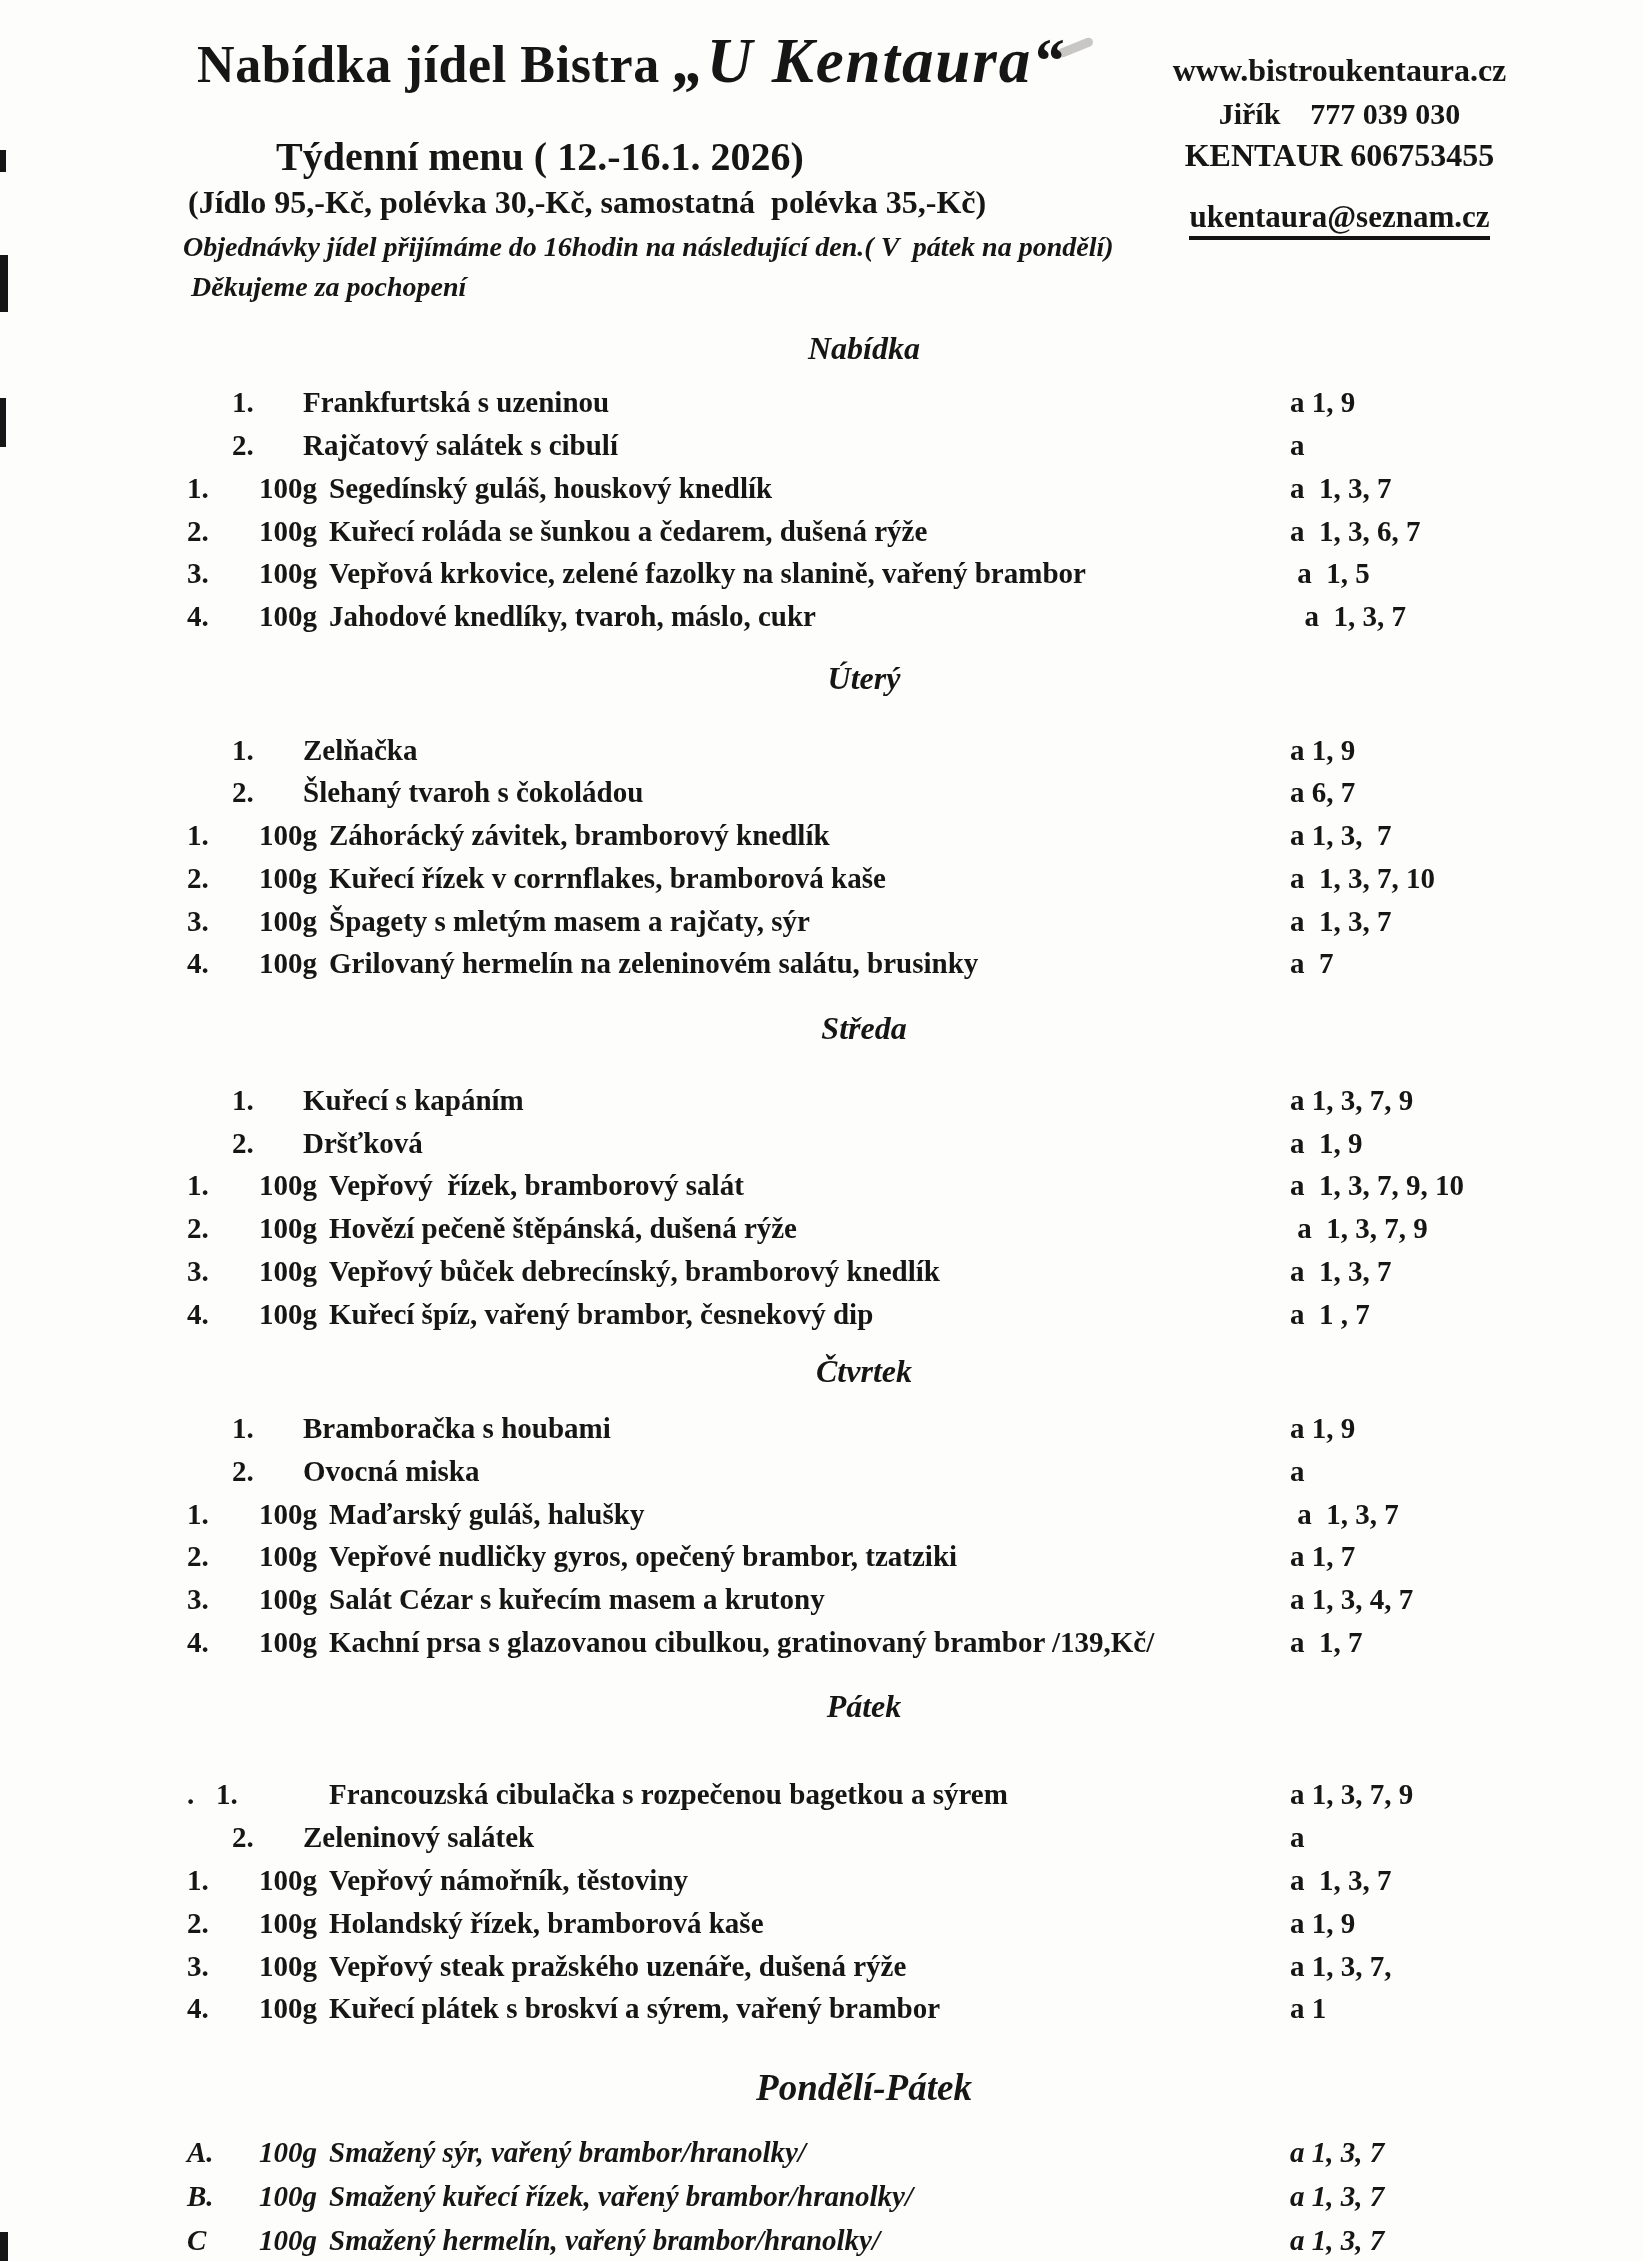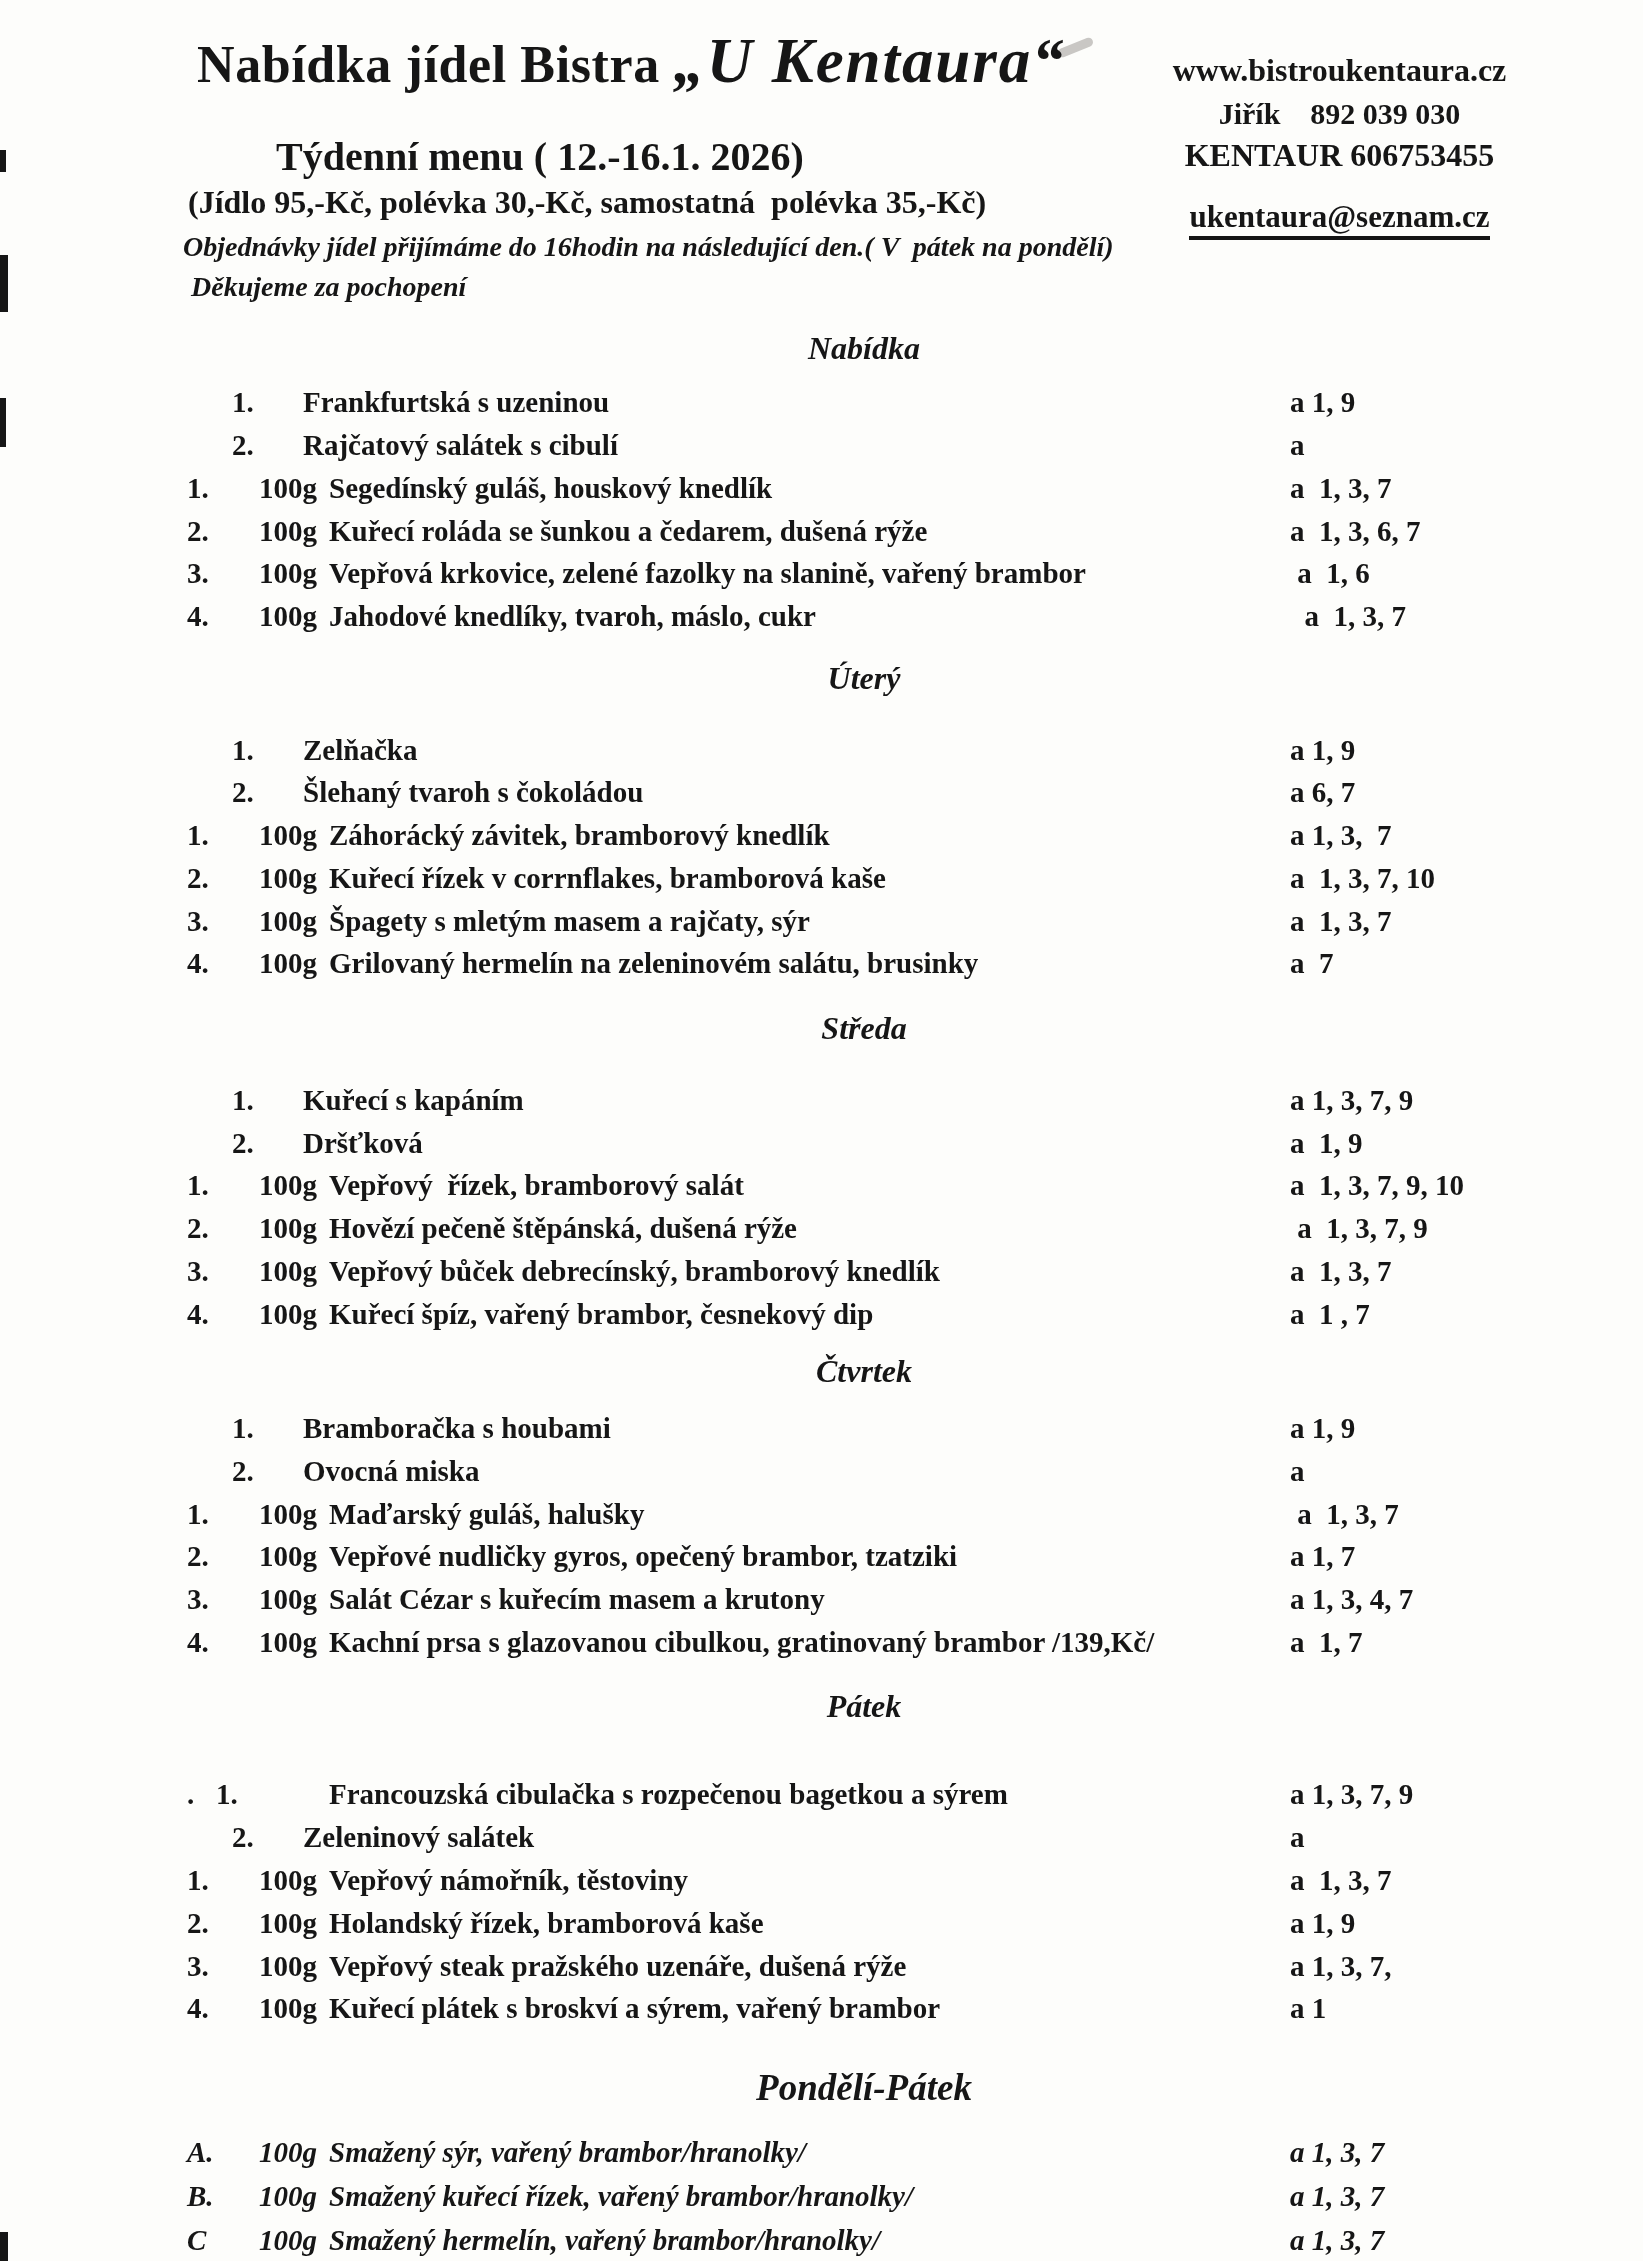--- a/index.html
+++ b/index.html
@@ -64,21 +64,21 @@
     <div class="title">
       <span>Nabídka jídel Bistra</span>
       <span class="quote">„U Kentaura“</span>
     </div>
     <div class="subtitle">Týdenní menu ( 12.-16.1. 2026)</div>
     <div class="prices">(Jídlo 95,-Kč, polévka 30,-Kč, samostatná  polévka 35,-Kč)</div>
     <div class="order-note">Objednávky jídel přijímáme do 16hodin na následující den.( V  pátek na pondělí)</div>
     <div class="thanks">Děkujeme za pochopení</div>
     <div class="contact">
       <div class="www">www.bistroukentaura.cz</div>
-      <div class="ph1">Jiřík    892 039 030</div>
+      <div class="ph1">Jiřík    777 039 030</div>
       <div class="ph2">KENTAUR 606753455</div>
       <div><span class="email">ukentaura@seznam.cz</span></div>
     </div>
   </header>
 
   <main class="menu">
 
     <section class="sec sec-mon">
       <h2 class="day-title">Nabídka</h2>
       <div class="row soup">
@@ -102,21 +102,21 @@
       <div class="row">
           <span class="num">2.</span>
           <span class="portion">100g</span>
           <span class="dish">Kuřecí roláda se šunkou a čedarem, dušená rýže</span>
           <span class="allerg">a  1, 3, 6, 7</span>
         </div>
       <div class="row">
           <span class="num">3.</span>
           <span class="portion">100g</span>
           <span class="dish">Vepřová krkovice, zelené fazolky na slanině, vařený brambor</span>
-          <span class="allerg"> a  1, 6</span>
+          <span class="allerg"> a  1, 5</span>
         </div>
       <div class="row">
           <span class="num">4.</span>
           <span class="portion">100g</span>
           <span class="dish">Jahodové knedlíky, tvaroh, máslo, cukr</span>
           <span class="allerg">  a  1, 3, 7</span>
         </div>
     </section>
 
     <section class="sec sec-tue">

